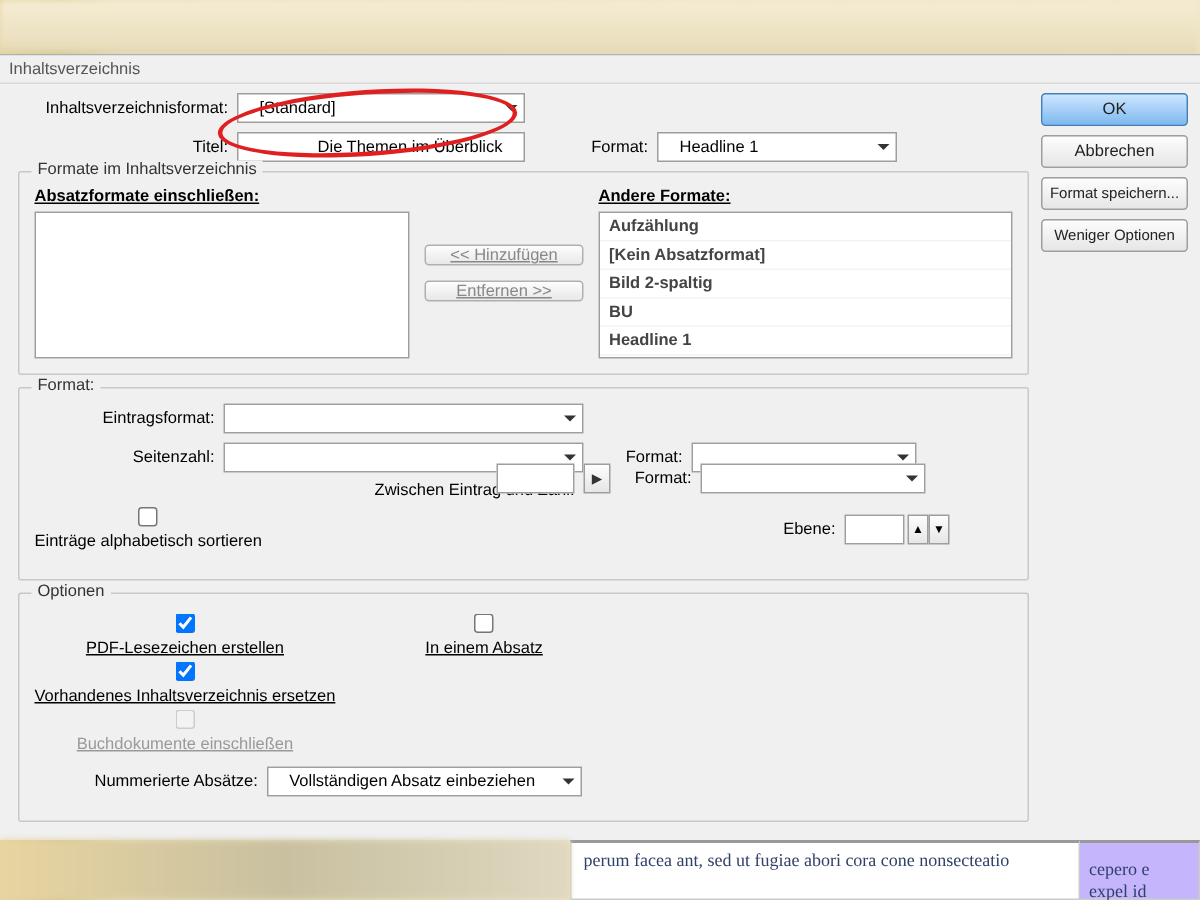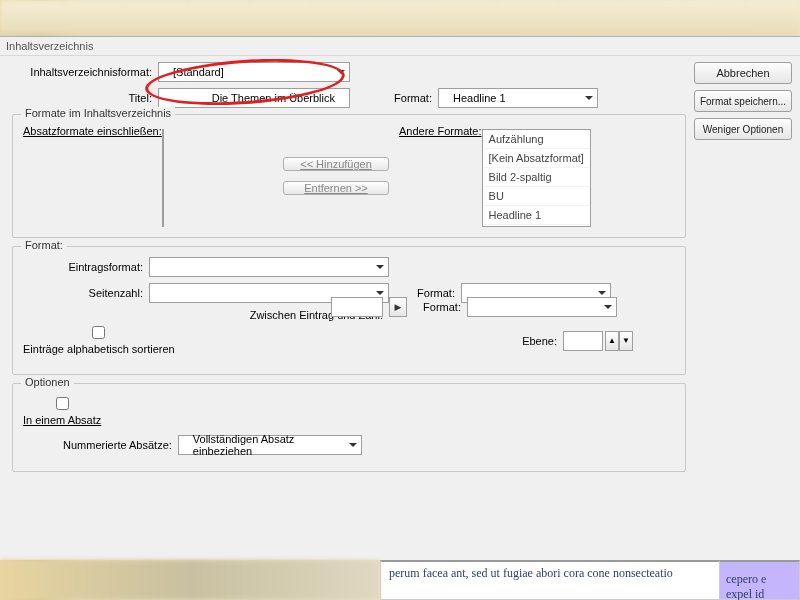--- a/index.html
+++ b/index.html
@@ -91,21 +91,21 @@
   }
   .group-title {
     position: absolute;
     top: -8px; left: 8px;
     background: #f0f0f0;
     padding: 0 4px;
     font-size: 11px;
     color: #333;
   }
   .formats-area { display:flex; gap:10px; }
-  .formats-col { display:flex; flex-direction:row; }
+  .formats-col { display:flex; flex-direction:column;font-weight:bold; }
   .listbox {
     background:#fff;
     border:1px solid #9e9e9e;
     height: 98px;
     overflow-y: auto;
   }
   .listbox-item {
     padding: 3px 6px;
     font-size: 11px;
     color:#444;
@@ -270,36 +270,53 @@
             </div>
           </div>
         </div>
       </div>
 
       <div class="group">
         <span class="group-title">Optionen</span>
         <div style="display:flex; gap:60px;">
           <div>
             <label class="cb">
+              <input type="checkbox" checked="" style="">
+              <span style="text-decoration:underline">PDF-Lesezeichen erstellen</span>
+            </label>
+            <label class="cb">
+              <input type="checkbox" checked="" style="">
+              <span style="text-decoration:underline">Vorhandenes Inhaltsverzeichnis ersetzen</span>
+            </label>
+            <label class="cb disabled">
+              <input type="checkbox" disabled="" style="">
+              <span style="text-decoration:underline">Buchdokumente einschließen</span>
+            </label>
+          </div>
+          <div>
+            <label class="cb">
               <input type="checkbox" style="">
               <span style="text-decoration:underline">In einem Absatz</span>
             </label>
           </div>
         </div>
         <div class="row" style="margin-top:6px; margin-left:40px;">
           <span class="label">Nummerierte Absätze:</span>
-          <div class="combo" style="width:184px">
+          <div class="combo" style="width:210px">
             <span>Vollständigen Absatz einbeziehen</span>
           </div>
         </div>
       </div>
 
     </div>
 
     <div class="dialog-side">
+      <div class="btn primary">
+        <span>OK</span>
+      </div>
       <div class="btn">
         <span>Abbrechen</span>
       </div>
       <div class="btn" style="font-size:10px">
         <span>Format speichern...</span>
       </div>
       <div class="btn" style="font-size:10px">
         <span>Weniger Optionen</span>
       </div>
     </div>

